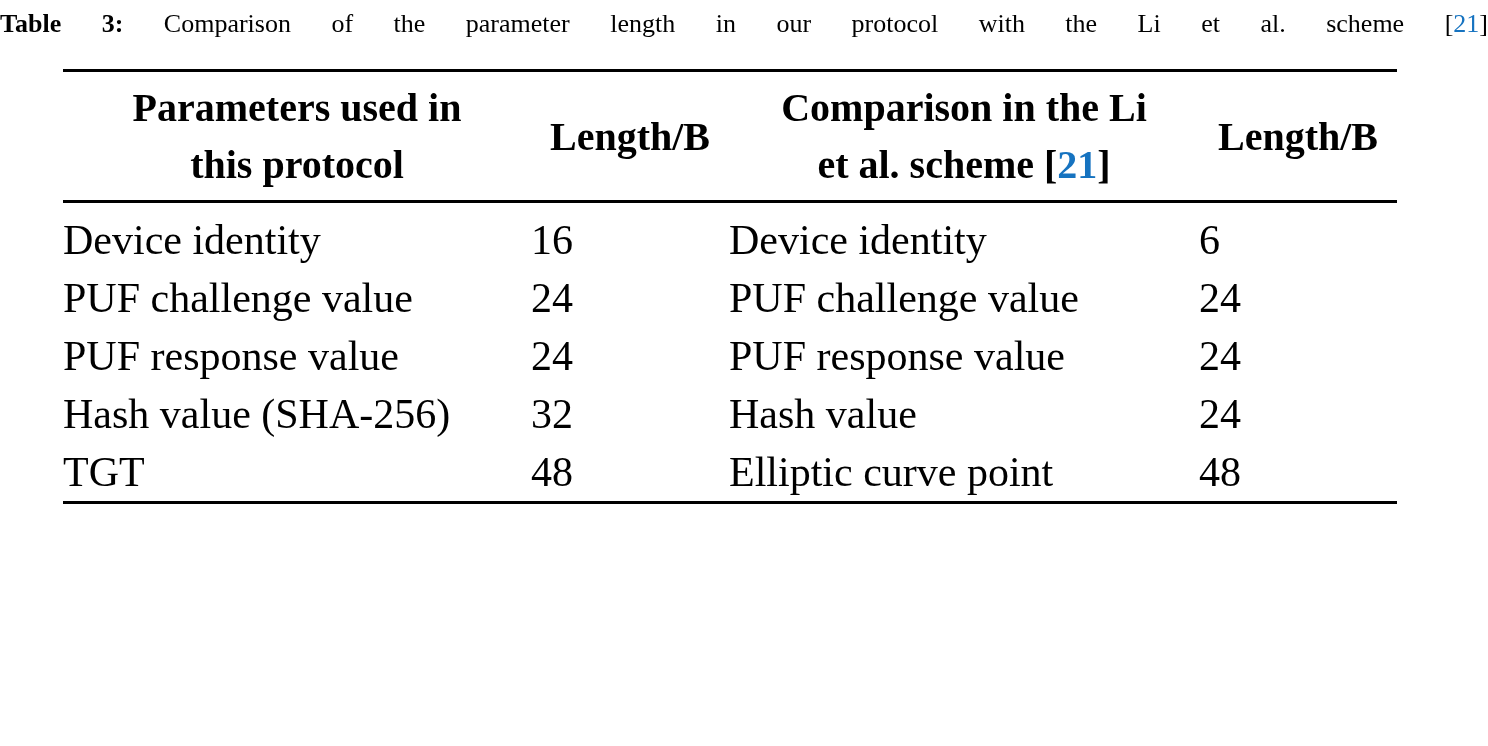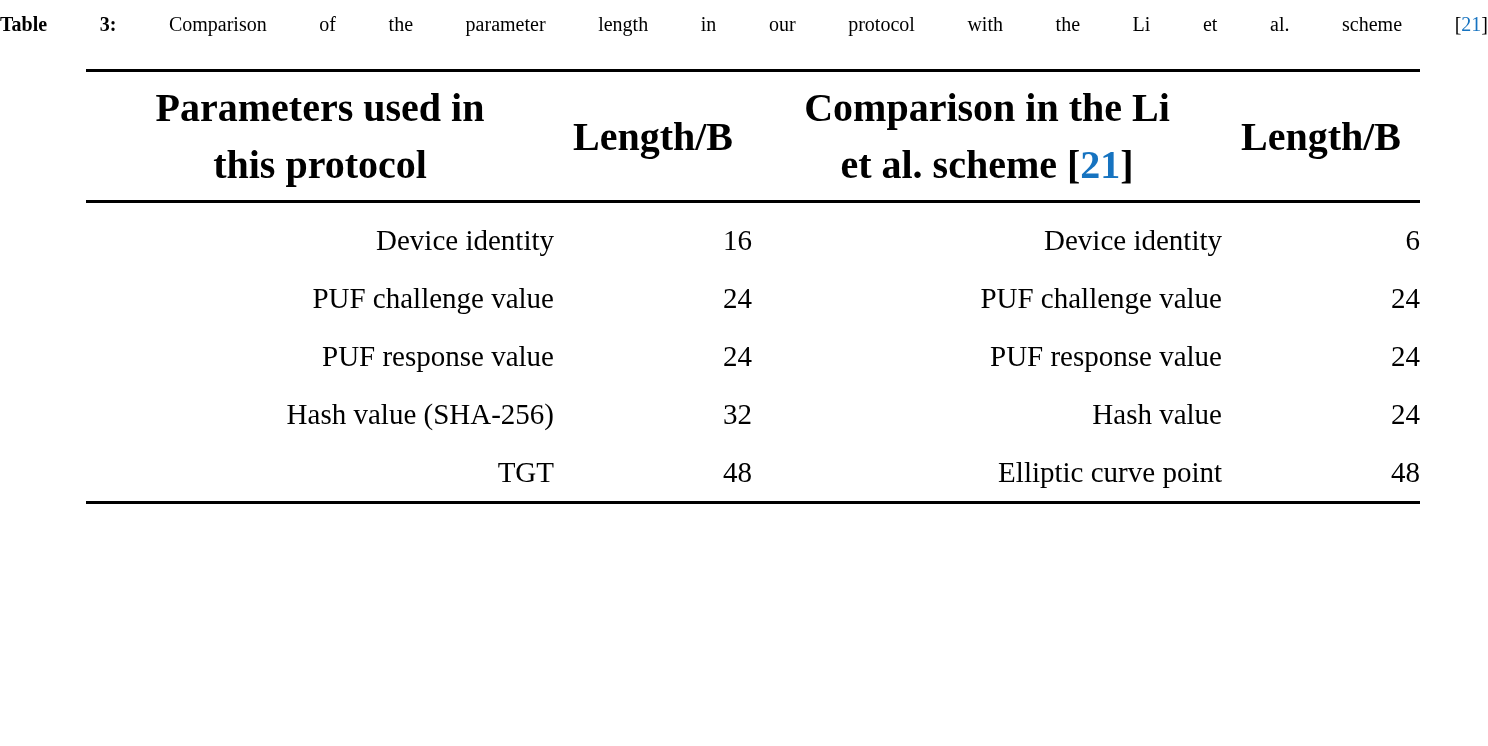--- a/index.html
+++ b/index.html
@@ -4,43 +4,43 @@
 <style>
   :root { --link-blue: #1673c0; --ink: #000000; }
   * { margin: 0; padding: 0; box-sizing: border-box; }
   html, body { background: #ffffff; }
   body {
     width: 1488px; height: 746px; overflow: hidden; position: relative;
     font-family: "Liberation Serif", serif; color: var(--ink);
   }
   .caption {
     position: absolute; top: 4px; left: 0; width: 1488px;
-    font-size: 20px; line-height: 40px;
+    font-size: 26px; line-height: 40px;
     text-align: justify; text-align-last: justify;
     white-space: nowrap;
   }
   .caption .cap-label { font-weight: bold; }
   .ref { color: var(--link-blue); }
   a.ref { text-decoration: none; cursor: pointer; }
 
   table.ptable {
-    position: absolute; left: 86px; top: 69px; width: 1334px;
+    position: absolute; left: 63px; top: 69px; width: 1334px;
     border-collapse: separate; border-spacing: 0; table-layout: fixed;
     border-top: 3px solid var(--ink);
     border-bottom: 3px solid var(--ink);
   }
   .ptable th {
     height: 131px; vertical-align: middle; text-align: center;
     font-weight: bold; font-size: 40px; line-height: 57px;
     border-bottom: 3px solid var(--ink);
     white-space: pre-line;
   }
   .ptable td {
-    height: 58px; vertical-align: middle; text-align: right;
-    font-size: 29px; line-height: 58px;
+    height: 58px; vertical-align: middle; text-align: left;
+    font-size: 42px; line-height: 58px;
     white-space: pre-line;
   }
   .ptable tbody tr:first-child td { padding-top: 8px; }
   .ptable tr.tall td { height: 116px; vertical-align: top; }
 </style>
 </head>
 <body>
 
 <div class="page">
 

